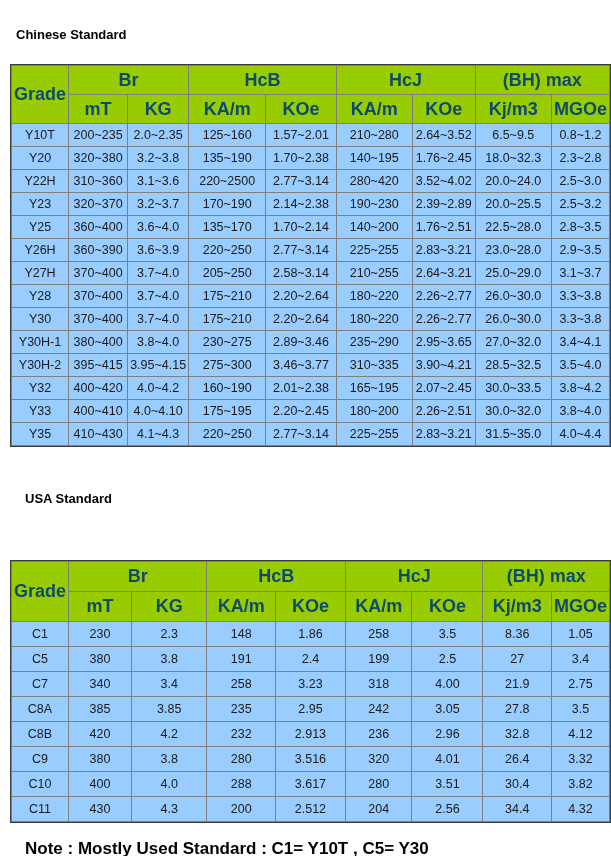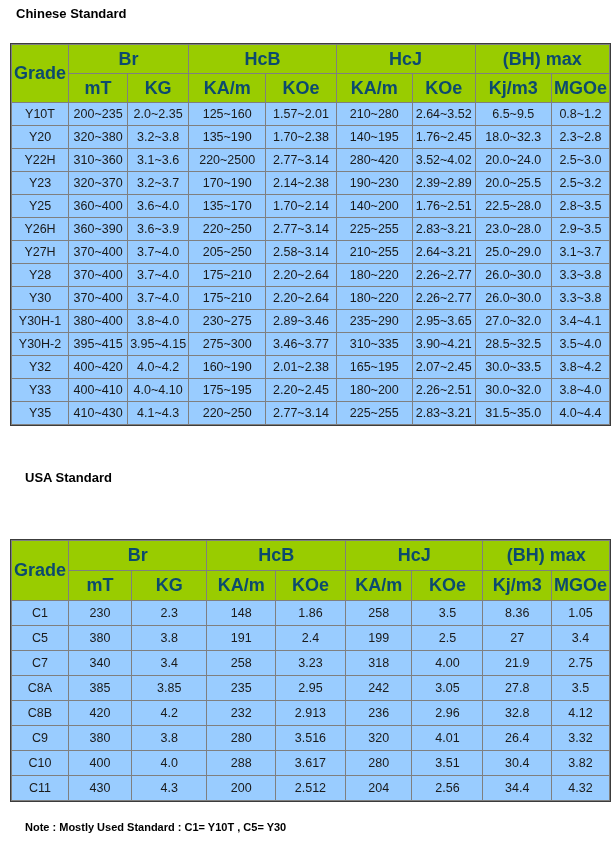--- a/index.html
+++ b/index.html
@@ -5,21 +5,21 @@
   html,body{margin:0;padding:0;}
   body{
     width:611px;height:856px;background:#ffffff;
     font-family:"Liberation Sans", sans-serif;
     color:#000;
   }
   .section-title{
     font-size:13px;font-weight:bold;color:#000;
     margin:0 0 0 25px;line-height:15px;
   }
-  #chinese-title{padding-top:6px;margin-left:16px;}
+  #chinese-title{padding-top:27px;margin-left:16px;}
   #usa-title{margin-top:40px;}
   .table-frame{
     display:inline-block;
     border:1px solid #3c3c3c;
     margin-left:10px;
     background:#99ccff;
   }
   #chinese-frame{margin-top:22px;}
   #usa-frame{margin-top:54px;}
   table.spec-table{
@@ -38,21 +38,21 @@
     height:28px;
   }
   .spec-table td{
     background:#99ccff;
     font-size:12.5px;color:#1a1a1a;
   }
   #chinese-table td{height:22px;}
   #usa-table td{height:24px;}
   #usa-table th{height:29px;}
   .note-line{
-    font-size:11px;font-weight:bold;color:#000;
+    font-size:17px;font-weight:bold;color:#000;
     margin:14px 0 0 25px;line-height:15px;
   }
 </style>
 </head>
 <body>
 
 
 
 <div class="section-title" id="chinese-title">Chinese Standard</div>
 

